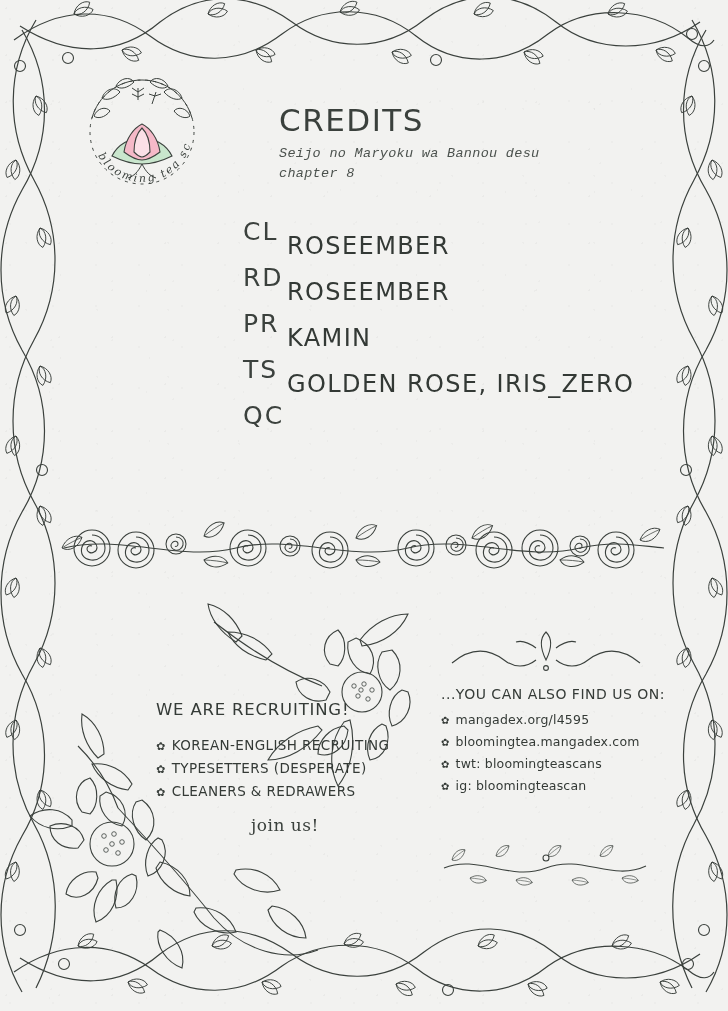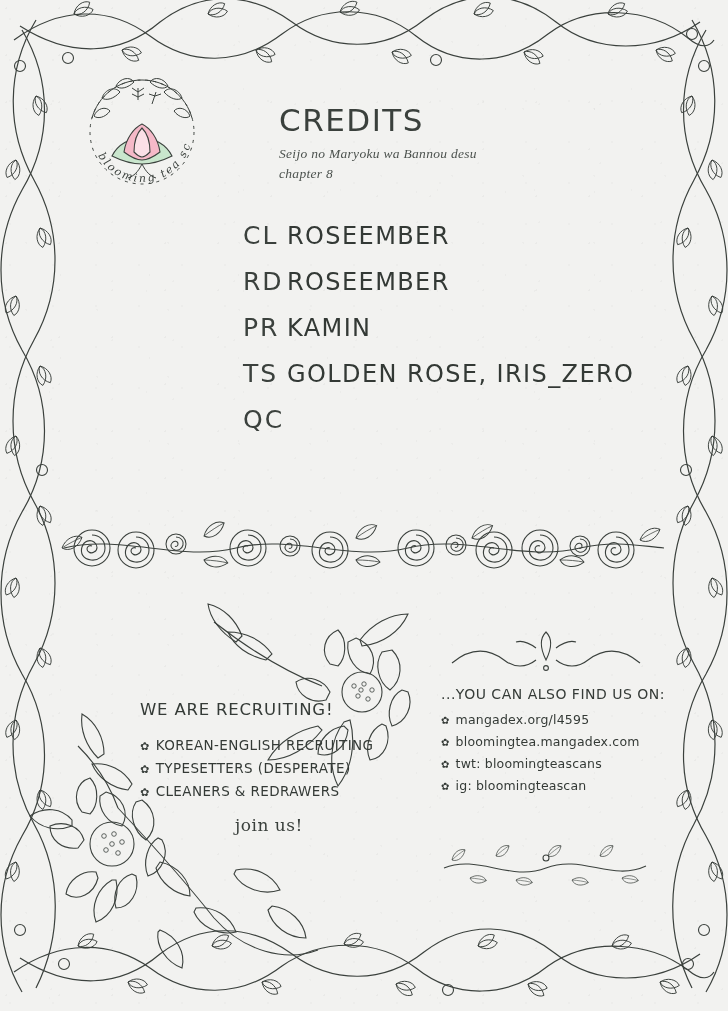--- a/index.html
+++ b/index.html
@@ -50,60 +50,60 @@
     margin-left: 36px;
   }
   .credits-title {
     font-family: "DejaVu Sans", sans-serif;
     font-size: 31px;
     letter-spacing: 1.5px;
     color: #3a403c;
     line-height: 1;
   }
   .credits-sub {
-    font-family: Liberation Serif, serif;
+    font-family: Liberation Mono, monospace;
     font-style: italic;
     font-size: 13.5px;
     color: #4c524e;
     margin-top: 8px;
     line-height: 1.45;
     letter-spacing: 0.3px;
   }
 
   
   .credits-list {
     position: absolute;
     left: 243px;
     top: 212px;
     width: 430px;
   }
   .credit-row {
     display: flex;
-    align-items: flex-end;
+    align-items: center;
     margin-bottom: 8px;
     height: 38px;
   }
   .credit-role {
     font-size: 25px;
     letter-spacing: 2px;
     color: #3b413d;
     width: 44px;
     flex: 0 0 44px;
   }
   .credit-name {
     font-size: 24px;
     letter-spacing: 1.4px;
     color: #333935;
     margin-top: 29px;
   }
 
   
   .recruit {
     position: absolute;
-    left: 140px;
+    left: 156px;
     top: 700px;
     width: 230px;
   }
   .recruit-title {
     font-size: 16.5px;
     letter-spacing: 0.8px;
     color: #353b37;
     margin-bottom: 18px;
   }
   .recruit-item {

